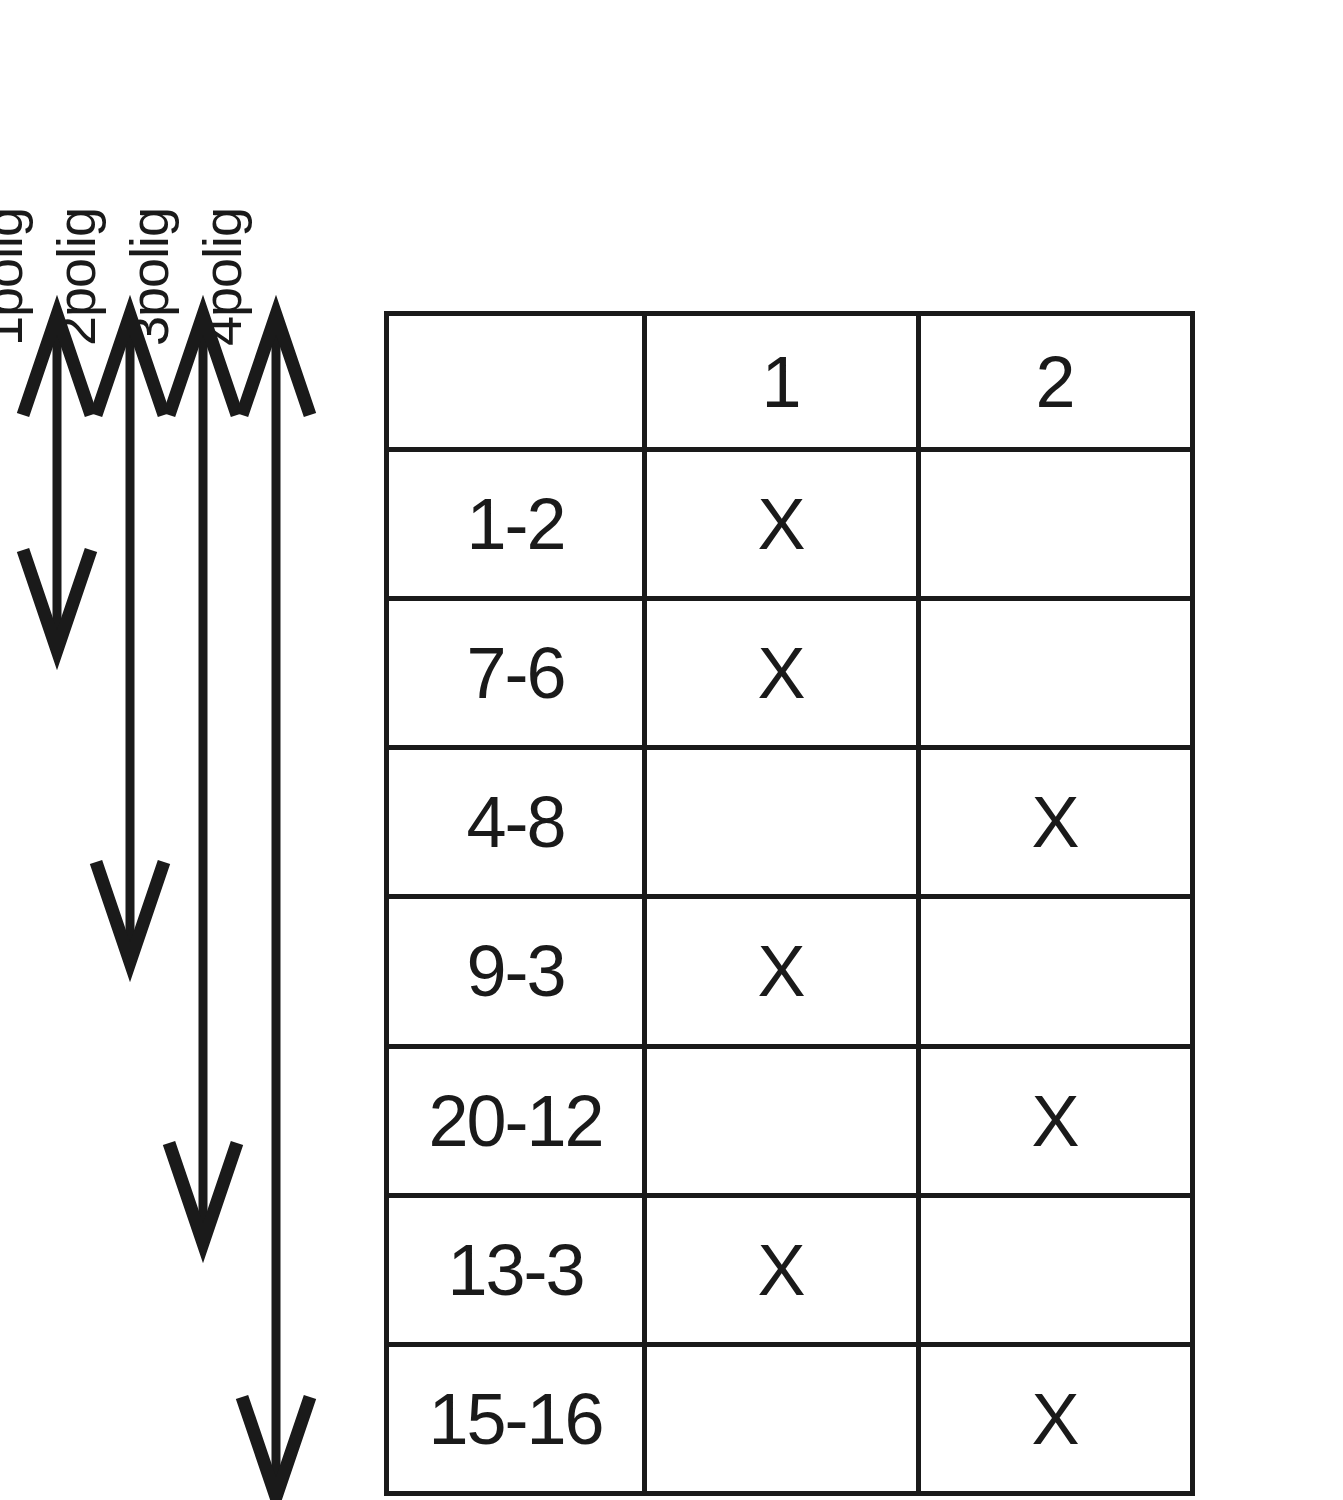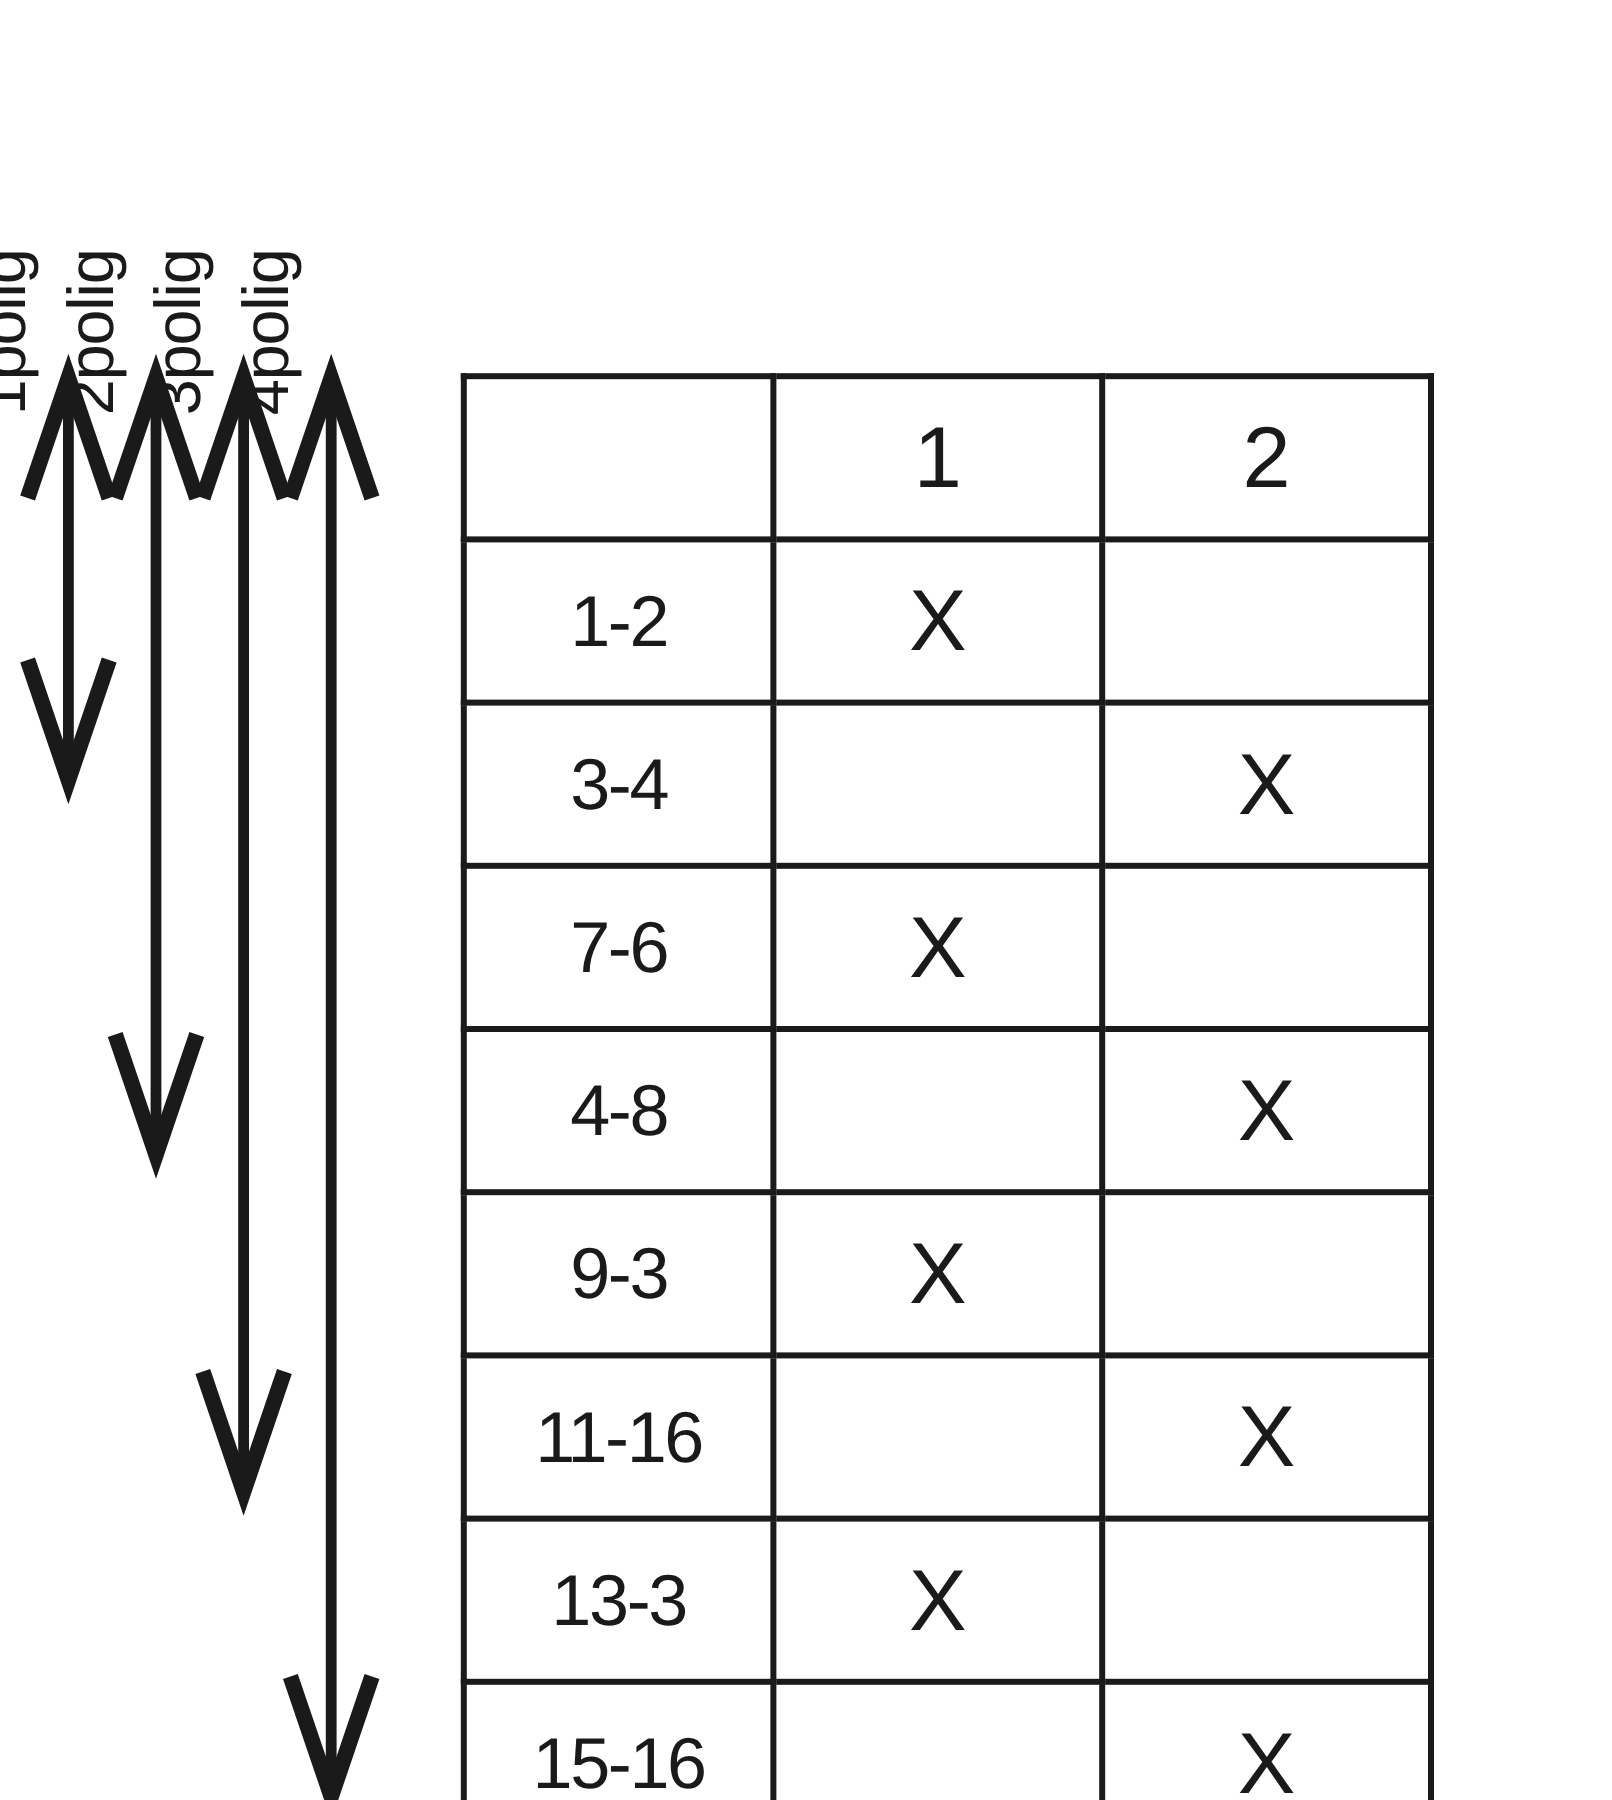--- a/index.html
+++ b/index.html
@@ -78,21 +78,21 @@
     white-space: nowrap;
   }
   #matrix-table .col-label {
     width: 253px;
   }
   #matrix-table .col-1,
   #matrix-table .col-2 {
     width: 269px;
   }
   #matrix-table .row-head-cell {
-    font-size: 60px;
+    font-size: 72px;
   }
   .cell-text {
     display: inline-block;
     line-height: 1;
   }
   .label-text {
     display: inline-block;
     line-height: 1;
     letter-spacing: -2px;
   }
@@ -145,41 +145,36 @@
         </th>
       </tr>
     </thead>
     <tbody id="matrix-body">
         <tr>
           <td class="col-label row-head-cell"><span class="label-text">1-2</span></td>
           <td class="col-1"><span class="mark-text">X</span></td>
           <td class="col-2"><span class="mark-text"></span></td>
         </tr>
         <tr>
-          <td class="col-label row-head-cell"><span class="label-text">3-4</span></td>
-          <td class="col-1"><span class="mark-text"></span></td>
-          <td class="col-2"><span class="mark-text">X</span></td>
-        </tr>
-        <tr>
           <td class="col-label row-head-cell"><span class="label-text">7-6</span></td>
           <td class="col-1"><span class="mark-text">X</span></td>
           <td class="col-2"><span class="mark-text"></span></td>
         </tr>
         <tr>
           <td class="col-label row-head-cell"><span class="label-text">4-8</span></td>
           <td class="col-1"><span class="mark-text"></span></td>
           <td class="col-2"><span class="mark-text">X</span></td>
         </tr>
         <tr>
           <td class="col-label row-head-cell"><span class="label-text">9-3</span></td>
           <td class="col-1"><span class="mark-text">X</span></td>
           <td class="col-2"><span class="mark-text"></span></td>
         </tr>
         <tr>
-          <td class="col-label row-head-cell"><span class="label-text">11-16</span></td>
+          <td class="col-label row-head-cell"><span class="label-text">20-12</span></td>
           <td class="col-1"><span class="mark-text"></span></td>
           <td class="col-2"><span class="mark-text">X</span></td>
         </tr>
         <tr>
           <td class="col-label row-head-cell"><span class="label-text">13-3</span></td>
           <td class="col-1"><span class="mark-text">X</span></td>
           <td class="col-2"><span class="mark-text"></span></td>
         </tr>
         <tr>
           <td class="col-label row-head-cell"><span class="label-text">15-16</span></td>

